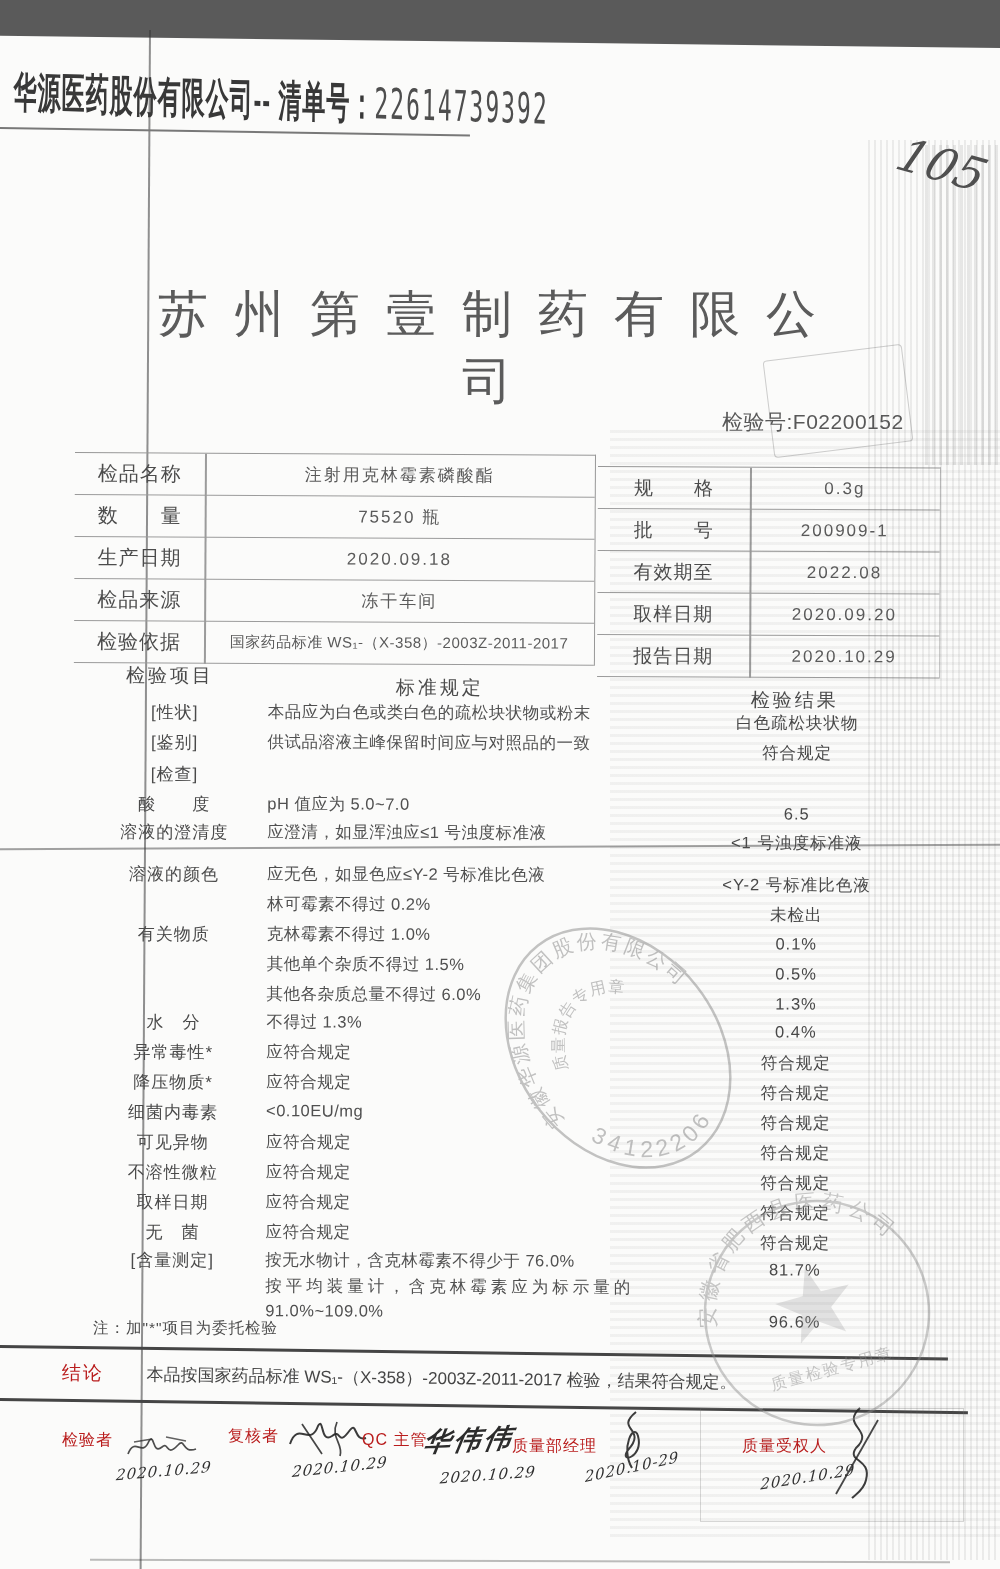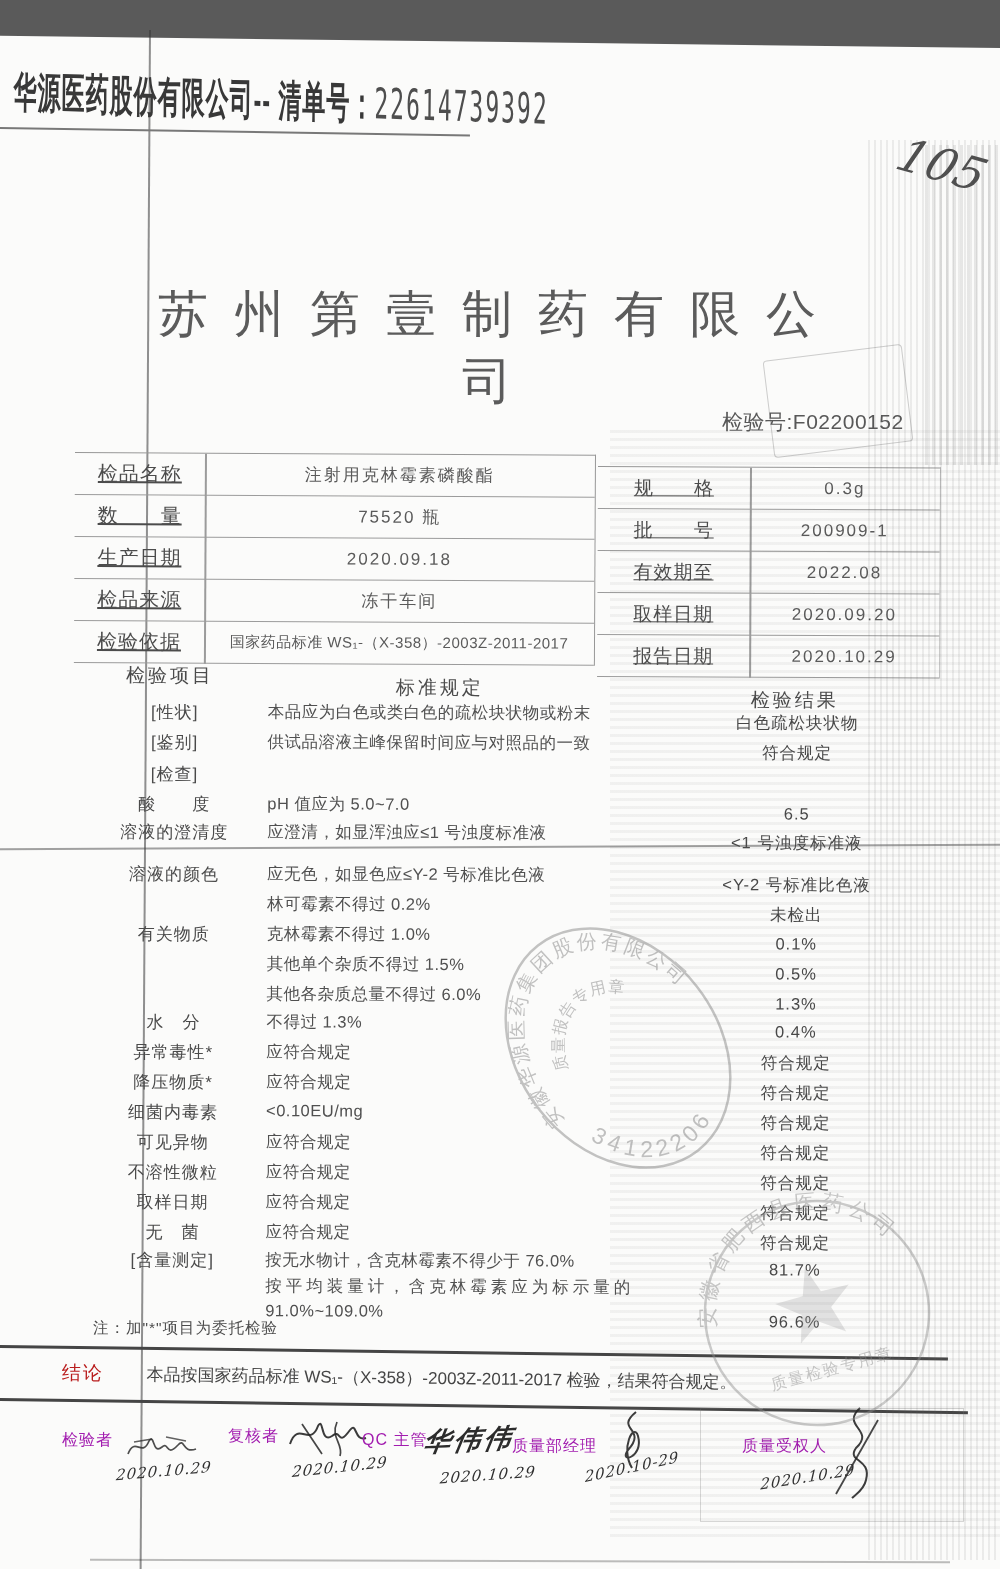--- a/index.html
+++ b/index.html
@@ -37,21 +37,21 @@
   #stamp-rect{position:absolute;left:768px;top:352px;width:138px;height:96px;
               border:1.5px solid rgba(130,130,130,.38);border-radius:4px;transform:rotate(-7deg);}
   #stamp-rect2{position:absolute;left:700px;top:1408px;width:262px;height:112px;
                border:1px solid rgba(120,120,120,.28);}
 
   
   .info-table{position:absolute;border-top:1.5px solid #979797;}
   #info-left{left:75px;top:452px;width:520px;border-right:1.5px solid #979797;transform:rotate(.3deg);transform-origin:left top;}
   #info-right{left:598px;top:466px;width:342px;border-right:1px solid rgba(150,150,150,.6);transform:rotate(.25deg);transform-origin:left top;}
   .info-row{display:flex;height:41px;border-bottom:1.5px solid #9b9b9b;align-items:center;}
-  .info-label{flex:0 0 130px;text-align:center;font-size:20px;color:#4c4c4c;letter-spacing:1px;text-decoration:underline;}
+  .info-label{flex:0 0 130px;text-align:center;font-size:20px;color:#4c4c4c;letter-spacing:1px;}
   #info-right .info-label{flex:0 0 152px;font-size:19px;}
   .info-value{flex:1;text-align:center;font-size:17px;color:#5a5a5a;letter-spacing:2px;}
   .info-value.small{font-size:15px;letter-spacing:.5px;}
   .vline{position:absolute;top:0;bottom:0;width:1.5px;background:#9b9b9b;}
 
   
   #results{position:absolute;left:0;top:660px;width:1000px;height:660px;
            transform:rotate(.25deg);transform-origin:left top;}
   .rhead{position:absolute;font-size:19px;letter-spacing:3px;color:#4b4b4b;text-align:center;}
   .rrow{position:absolute;left:0;width:1000px;height:30px;}
@@ -64,21 +64,21 @@
 
   
   .concl-rule{position:absolute;left:0;height:2.5px;background:#454545;transform-origin:left;}
   #concl-rule-top{top:1345px;width:948px;transform:rotate(.75deg);}
   #concl-rule-bot{top:1398px;width:968px;transform:rotate(.78deg);}
   #conclusion{position:absolute;left:62px;top:1360px;width:910px;transform:rotate(.75deg);transform-origin:left top;
               font-size:17px;color:#454545;}
   #conclusion .lbl{font-size:19px;letter-spacing:2px;margin-right:38px;color:#b91c1c;}
 
   
-  .sig-label{position:absolute;font-size:16px;color:#a21caf;letter-spacing:1px;}
+  .sig-label{position:absolute;font-size:16px;color:#b91c1c;letter-spacing:1px;}
   .hand{font-family:"DejaVu Serif",serif;font-style:italic;color:#2f2f2f;}
   .sig-date{position:absolute;font-size:15px;letter-spacing:1px;}
   svg.scribble{position:absolute;overflow:visible;}
   #qc-name{position:absolute;left:424px;top:1422px;font-size:27px;font-weight:600;color:#2c2c2c;
            transform:skewX(-12deg) rotate(-3deg);letter-spacing:3px;}
 
   
   #stamp-oval{position:absolute;left:468px;top:903px;opacity:.5;}
   #stamp-round{position:absolute;left:672px;top:1168px;opacity:.45;}
   .stamp-text{fill:#878787;}

